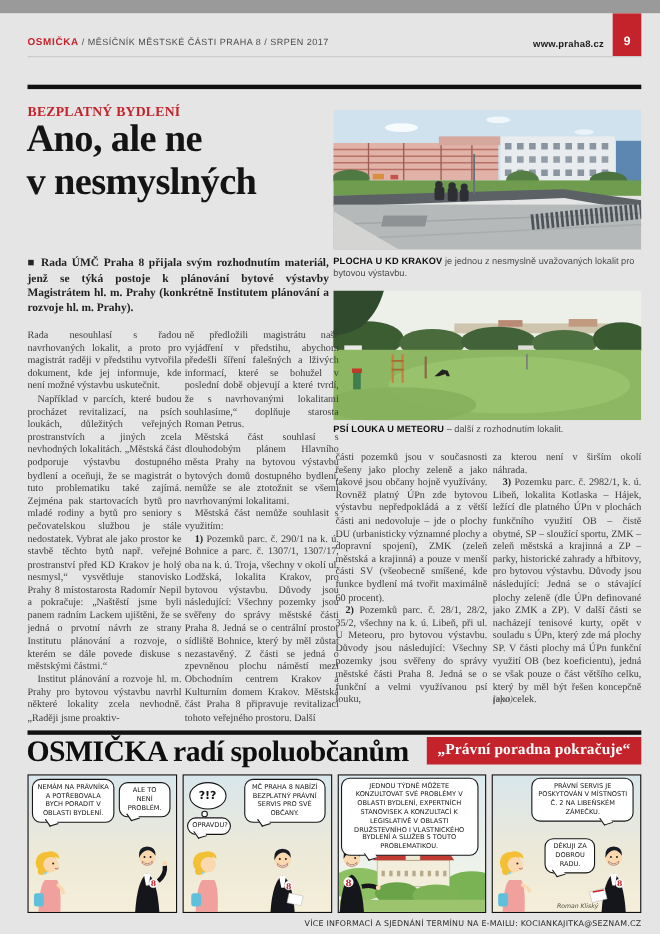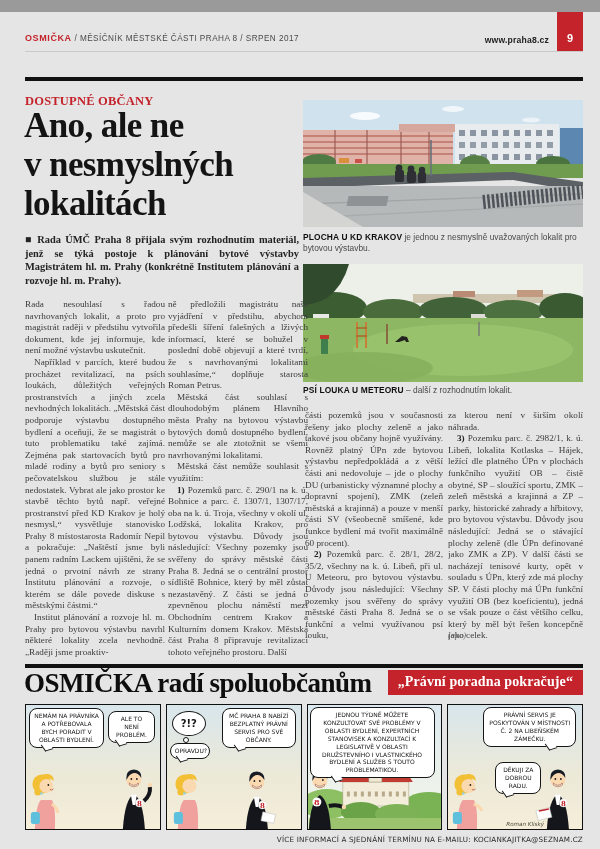--- a/index.html
+++ b/index.html
@@ -74,25 +74,24 @@
   <div class="masthead">
     <span class="brand">OSMIČKA</span><span> / MĚSÍČNÍK MĚSTSKÉ ČÁSTI PRAHA 8 / SRPEN 2017</span>
     <span class="site">www.praha8.cz</span>
   </div>
   <div class="pagenum-box">
     <span>9</span>
   </div>
   <div class="hairline"></div>
   <div class="rule r1"></div>
 
-  <div class="kicker">DOSTUPNÉ OBČANY</div>
+  <div class="kicker">BEZPLATNÝ BYDLENÍ</div>
   <div class="headline">
     <div>Ano, ale ne</div>
     <div>v nesmyslných</div>
-    <div>lokalitách</div>
   </div>
   <div class="lead">■ Rada ÚMČ Praha 8 přijala svým rozhodnutím materiál, jenž se týká postoje k plánování bytové výstavby Magistrátem hl. m. Prahy (konkrétně Institutem plánování a rozvoje hl. m. Prahy).</div>
 
   <svg class="photo photo1" viewBox="0 0 280 127" preserveAspectRatio="none">
     <rect width="280" height="66" fill="#cfe2ee"></rect>
     <ellipse cx="62" cy="16" rx="15" ry="4" fill="#ffffff" opacity=".85"></ellipse>
     <ellipse cx="150" cy="9" rx="11" ry="3" fill="#ffffff" opacity=".7"></ellipse>
     <ellipse cx="228" cy="20" rx="9" ry="2.6" fill="#ffffff" opacity=".6"></ellipse>
     <rect x="0" y="30" width="150" height="34" fill="#e0b2a8"></rect>
     <g stroke="#bb7066" stroke-width="1.4">

